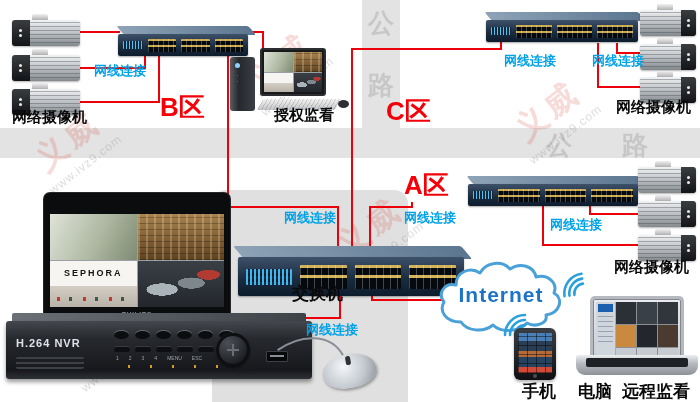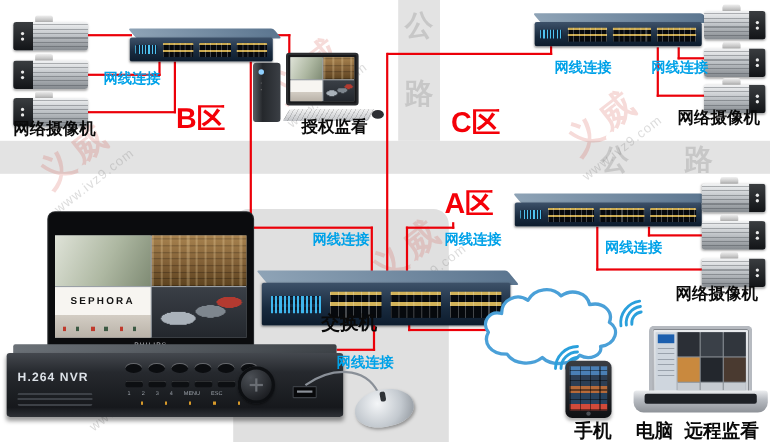--- a/index.html
+++ b/index.html
@@ -320,21 +320,21 @@
 
   <div class="sw" style="left:486px;top:12px;width:152px">
     <div class="top"></div>
     <div class="face">
         <div class="led"></div>
       <div class="pg"></div>
         <div class="pg"></div>
         <div class="pg"></div>
       </div>
   </div>
-  <span class="zone-label" style="left:410px;top:94px">C区</span>
+  <span class="zone-label" style="left:386px;top:94px">C区</span>
   <span class="cable-label" style="left:504px;top:52px">网线连接</span>
   <span class="cable-label" style="left:592px;top:52px">网线连接</span>
   <div class="cam flip" style="left:640px;top:6px;width:56px">
     <i class="mount"></i>
     <div class="bd">
         <div class="fc">
           <i></i>
           <i></i>
         </div>
         <div class="vt"></div>
@@ -475,20 +475,21 @@
     <i class="mwheel"></i>
   </div>
 
   <div class="cloud">
     <svg width="130" height="84" viewBox="0 0 130 84">
       <path d="M25 64 C 9 64, 3 53, 8 44 C 1 35, 9 24, 20 27 C 20 14, 34 8, 44 15
                C 50 4, 66 2, 74 11 C 84 4, 98 8, 100 19 C 112 16, 122 25, 118 35
                C 128 41, 124 55, 110 57 C 112 65, 100 70, 91 65 C 83 74, 65 75, 57 67
                C 47 75, 31 73, 25 64 Z" fill="#ffffff" stroke="#4aa0d8" stroke-width="3" stroke-linejoin="round"></path>
     </svg>
+    <b class="inet-title">Internet</b>
   </div>
 
   <svg class="wifi" style="left:500px;top:310px" width="30" height="30">
     <g stroke="#2aa0dc" stroke-width="2.6" fill="none" stroke-linecap="round">
       <path d="M5 25 A 20 20 0 0 1 25 5"></path>
       <path d="M10 25 A 15 15 0 0 1 25 10"></path>
       <path d="M15 25 A 10 10 0 0 1 25 15"></path>
     </g>
   </svg>
   <svg class="wifi" style="left:558px;top:270px;transform:rotate(-8deg)" width="30" height="30">

